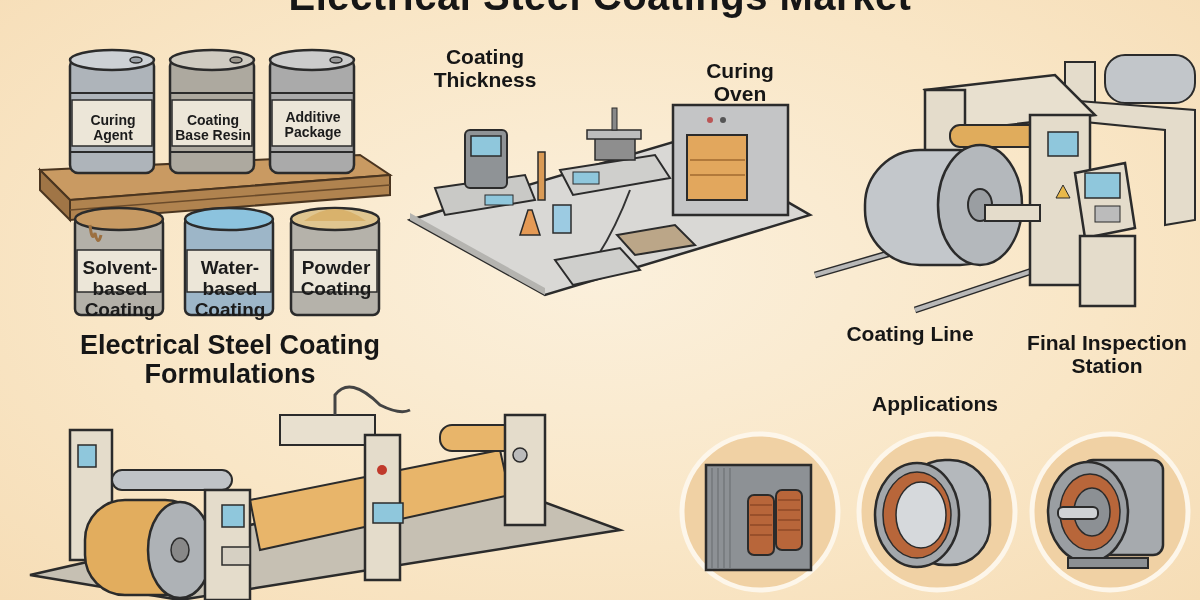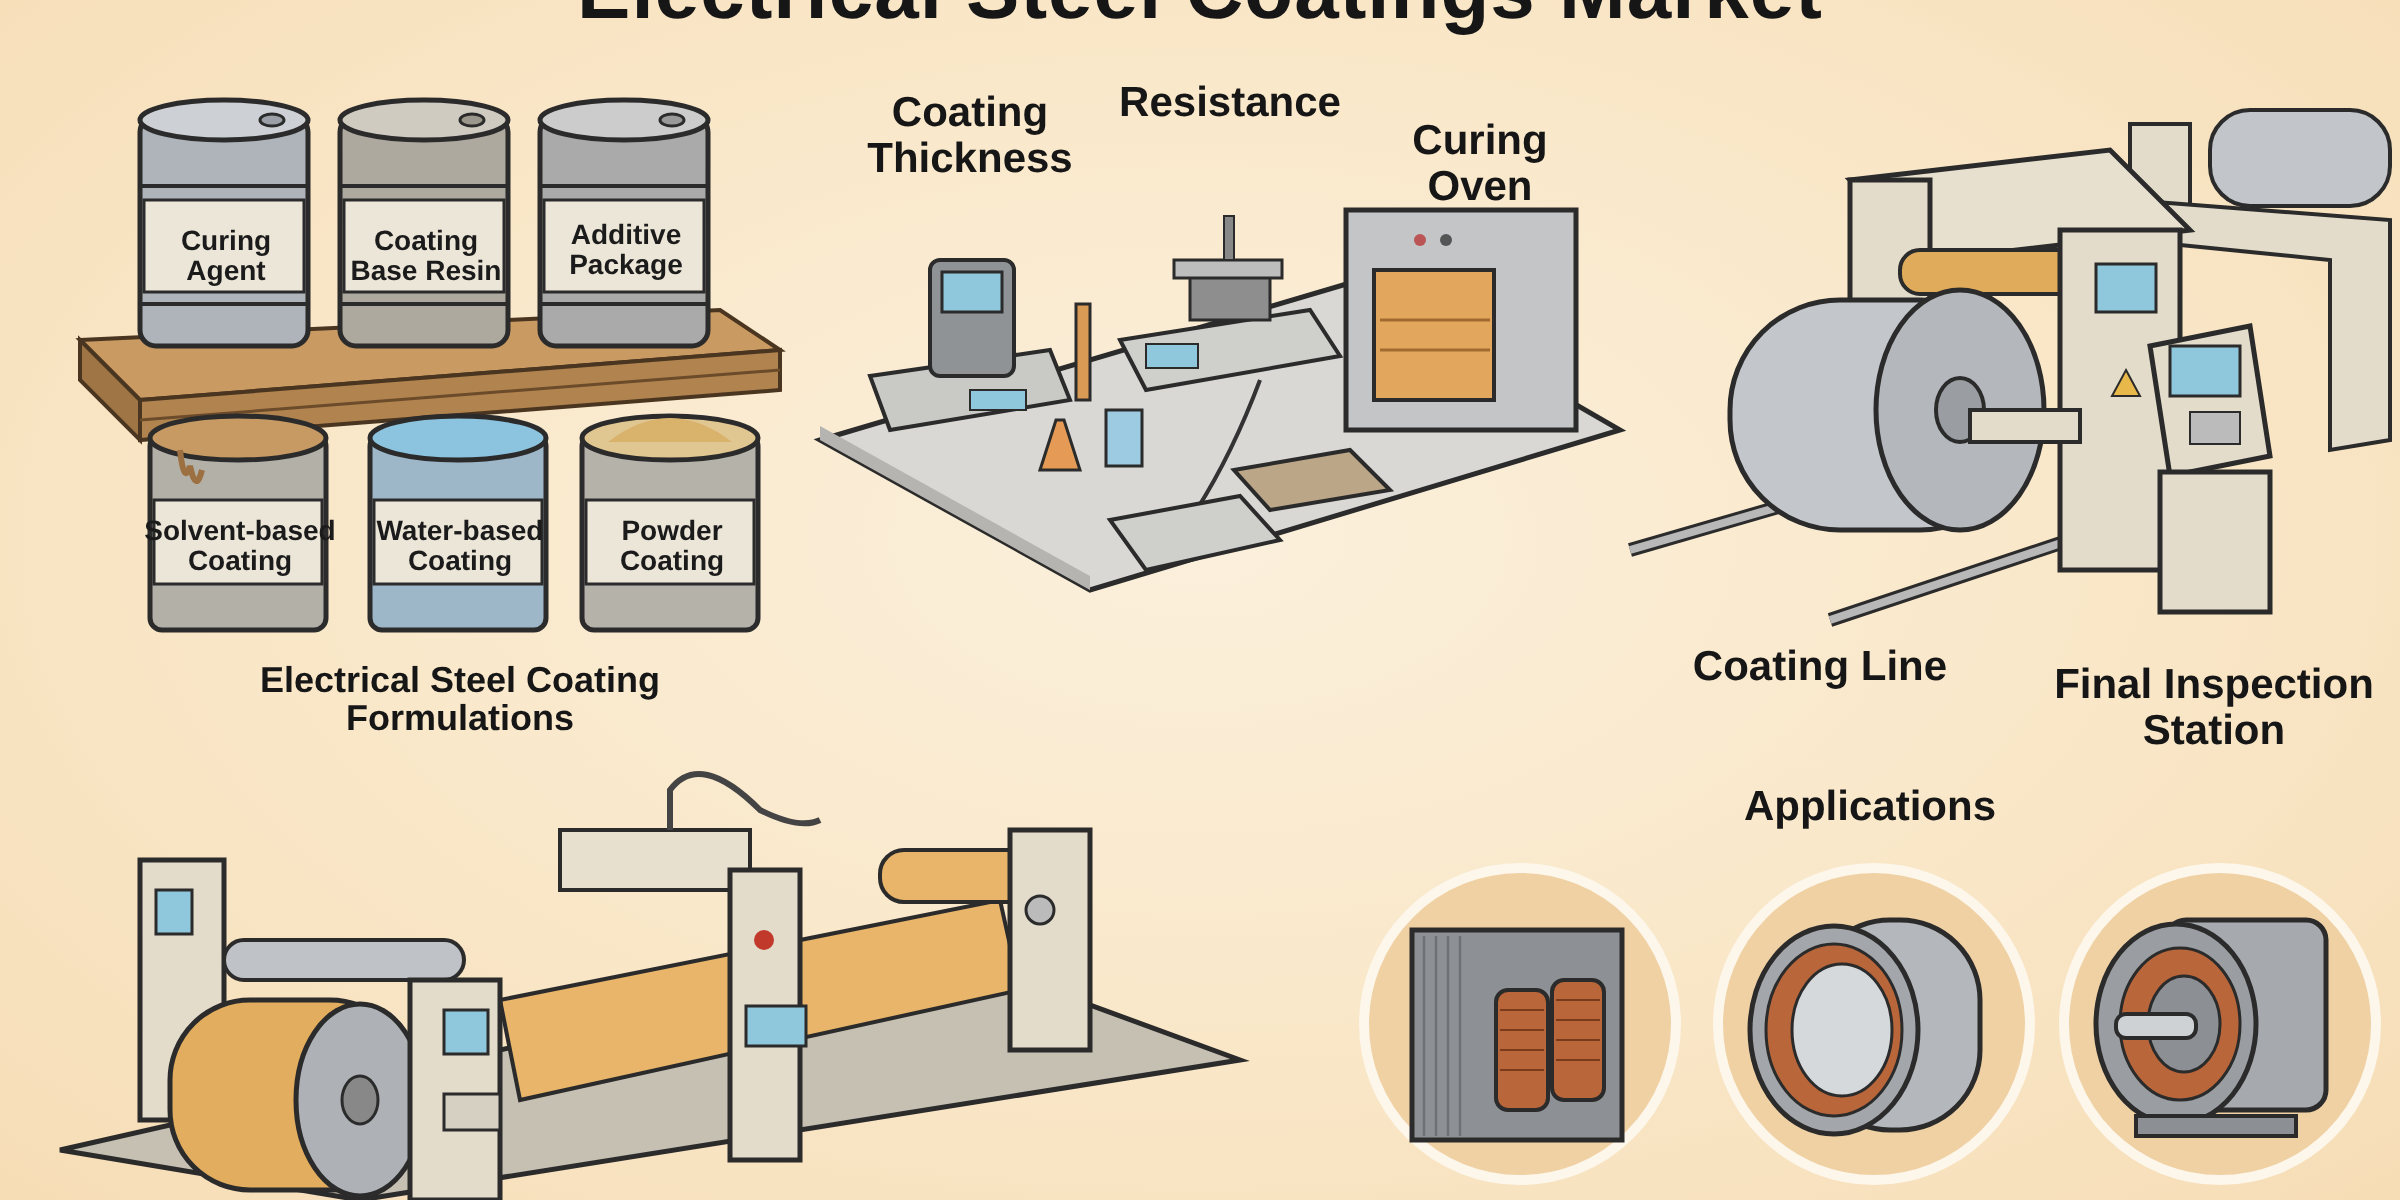--- a/index.html
+++ b/index.html
@@ -2,23 +2,23 @@
 <html><head>
 <meta charset="utf-8">
 <style>
   html,body{margin:0;padding:0;}
   body{width:1200px;height:600px;overflow:hidden;position:relative;
     background:radial-gradient(ellipse at 50% 45%, #fbf0dc 0%, #f9e6c6 60%, #f6ddb6 100%);
     font-family:"Liberation Sans", sans-serif;color:#161616;}
   .abs{position:absolute;}
   .title{left:0;width:1200px;top:-26px;text-align:center;font-size:40px;font-weight:bold;letter-spacing:0.5px;}
   .lbl{position:absolute;text-align:center;font-weight:bold;line-height:1.08;color:#161616;}
-  .big{font-size:18px;}
+  .big{font-size:27px;}
   .mid{font-size:21px;}
-  .can-label{position:absolute;text-align:center;font-weight:bold;font-size:14px;line-height:1.1;color:#1b1b1b;}
+  .can-label{position:absolute;text-align:center;font-weight:bold;font-size:19px;line-height:1.1;color:#1b1b1b;}
   svg{position:absolute;overflow:visible;}
 </style>
 </head>
 <body>
 
 <div class="abs title">Electrical Steel Coatings Market</div>
 
 <svg style="left:30px;top:150px" width="370" height="70">
   <polygon points="10,20 330,5 360,25 40,50" fill="#c99a62" stroke="#4a3520" stroke-width="2"></polygon>
   <polygon points="40,50 360,25 360,45 40,70" fill="#b0834f" stroke="#4a3520" stroke-width="2"></polygon>
@@ -100,21 +100,20 @@
 <div class="lbl big" style="left:70px;top:331px;width:320px">
   <div>Electrical Steel Coating</div>
     <div>Formulations</div>
 </div>
 
 <div class="lbl mid" style="left:415px;top:46px;width:140px">
   <div>Coating</div>
     <div>Thickness</div>
 </div>
 <div class="lbl mid" style="left:540px;top:41px;width:150px">
-    <div>Resistance</div>
 </div>
 <div class="lbl mid" style="left:690px;top:60px;width:100px">
   <div>Curing</div>
     <div>Oven</div>
 </div>
 
 <svg style="left:405px;top:120px" width="410" height="175">
   <polygon points="5,100 275,20 405,95 140,175" fill="#d9d8d5" stroke="#2b2b2b" stroke-width="2.5"></polygon>
   <polygon points="5,100 140,175 140,168 5,93" fill="#b5b4b0"></polygon>
 

